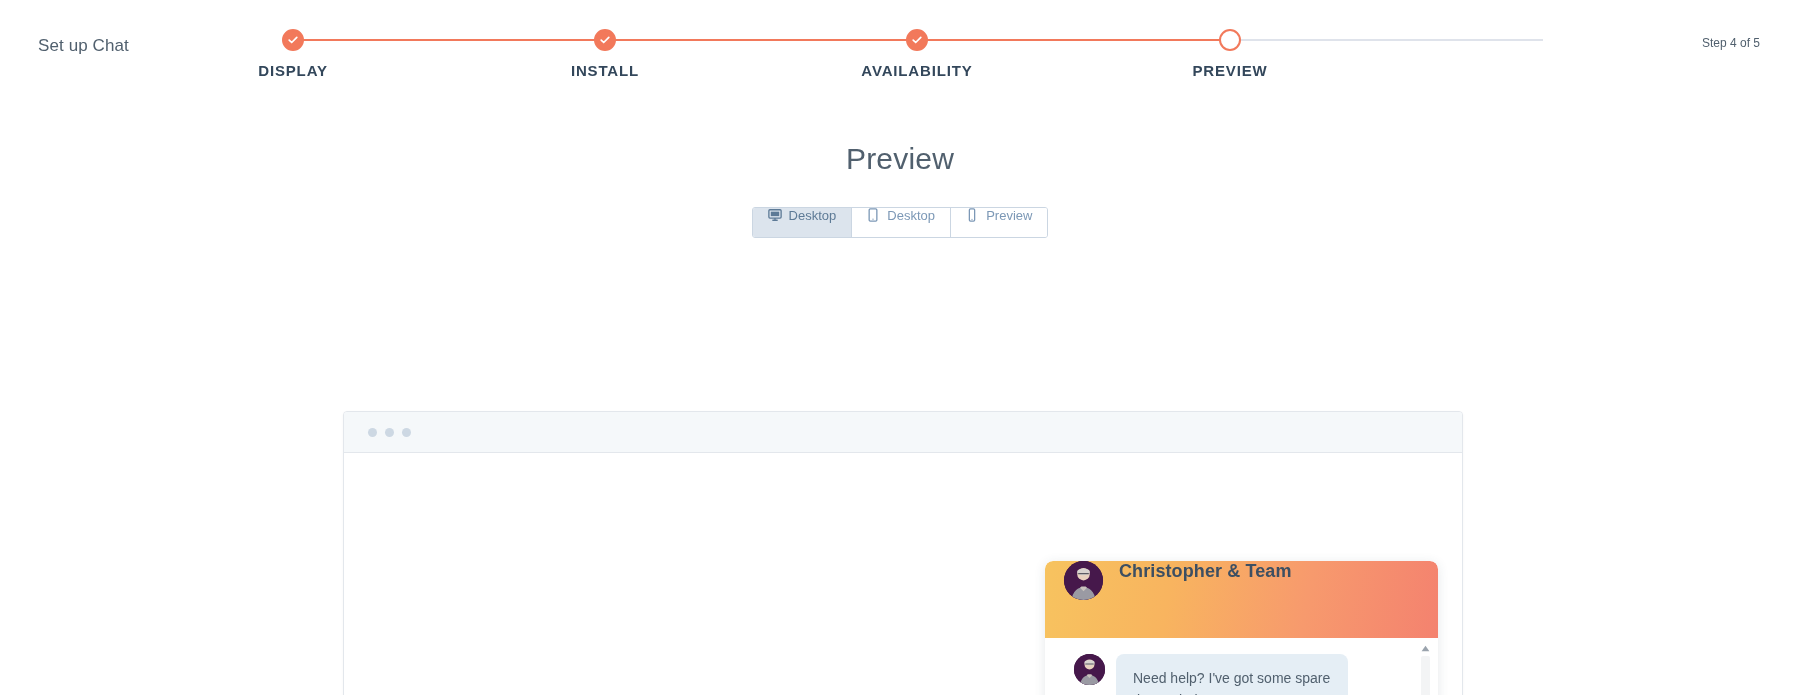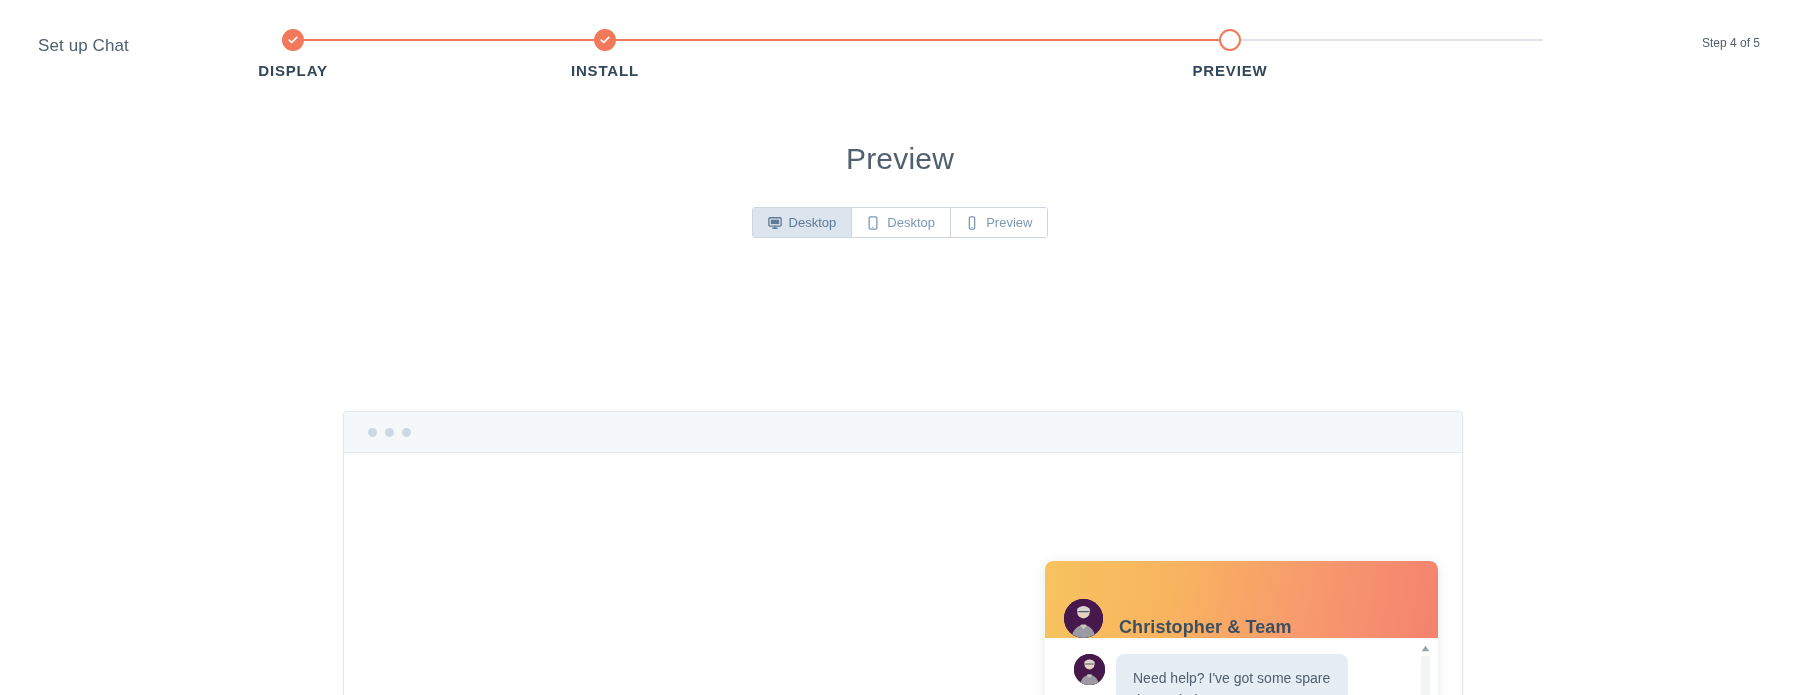--- a/index.html
+++ b/index.html
@@ -137,21 +137,21 @@
     display: flex;
     border: 1px solid #cbd6e2;
     border-radius: 3px;
     overflow: hidden;
     background: #ffffff;
   }
 
   .device-btn {
     flex: 1 1 auto;
     display: flex;
-    align-items: center;
+    align-items: flex-start;
     justify-content: center;
     gap: 7px;
     font-size: 13px;
     color: #7c98b6;
     background: #ffffff;
     border: 0;
     border-right: 1px solid #cbd6e2;
     cursor: pointer;
     height: 100%;
     font-family: "Liberation Sans", sans-serif;
@@ -209,21 +209,21 @@
     background: #ffffff;
     border-radius: 8px 8px 0 0;
     box-shadow: 0 2px 12px rgba(45,62,80,.12);
     overflow: hidden;
   }
 
   .chat-header {
     height: 77px;
     background: linear-gradient(100deg, #f7c35f 0%, #f8b45f 32%, #f79a6d 66%, #f4826f 100%);
     display: flex;
-    align-items: flex-end;
+    align-items: flex-start;
     padding-left: 19px;
     gap: 16px;
     border-radius: 8px 8px 0 0;
   }
 
   .avatar {
     border-radius: 50%;
     overflow: hidden;
     flex: none;
     background: #3b1540;
@@ -312,20 +312,30 @@
       <div class="step-node done">
         <span class="check">
           <svg width="12" height="12" viewBox="0 0 12 12">
             <path d="M2.2 6.1 L4.7 8.5 L9.8 3.4" fill="none" stroke="#ffffff" stroke-width="1.7" stroke-linecap="round" stroke-linejoin="round"></path>
           </svg>
         </span>
       </div>
       <div class="step-label">INSTALL</div>
     </div>
 
+    <div class="step" style="left:624px;">
+      <div class="step-node done">
+        <span class="check">
+          <svg width="12" height="12" viewBox="0 0 12 12">
+            <path d="M2.2 6.1 L4.7 8.5 L9.8 3.4" fill="none" stroke="#ffffff" stroke-width="1.7" stroke-linecap="round" stroke-linejoin="round"></path>
+          </svg>
+        </span>
+      </div>
+      <div class="step-label">AVAILABILITY</div>
+    </div>
 
     <div class="step" style="left:937px;">
       <div class="step-node active"></div>
       <div class="step-label">PREVIEW</div>
     </div>
 
   </div>
 
   <div class="wizard-step-count">Step 4 of 5</div>
 </div>

